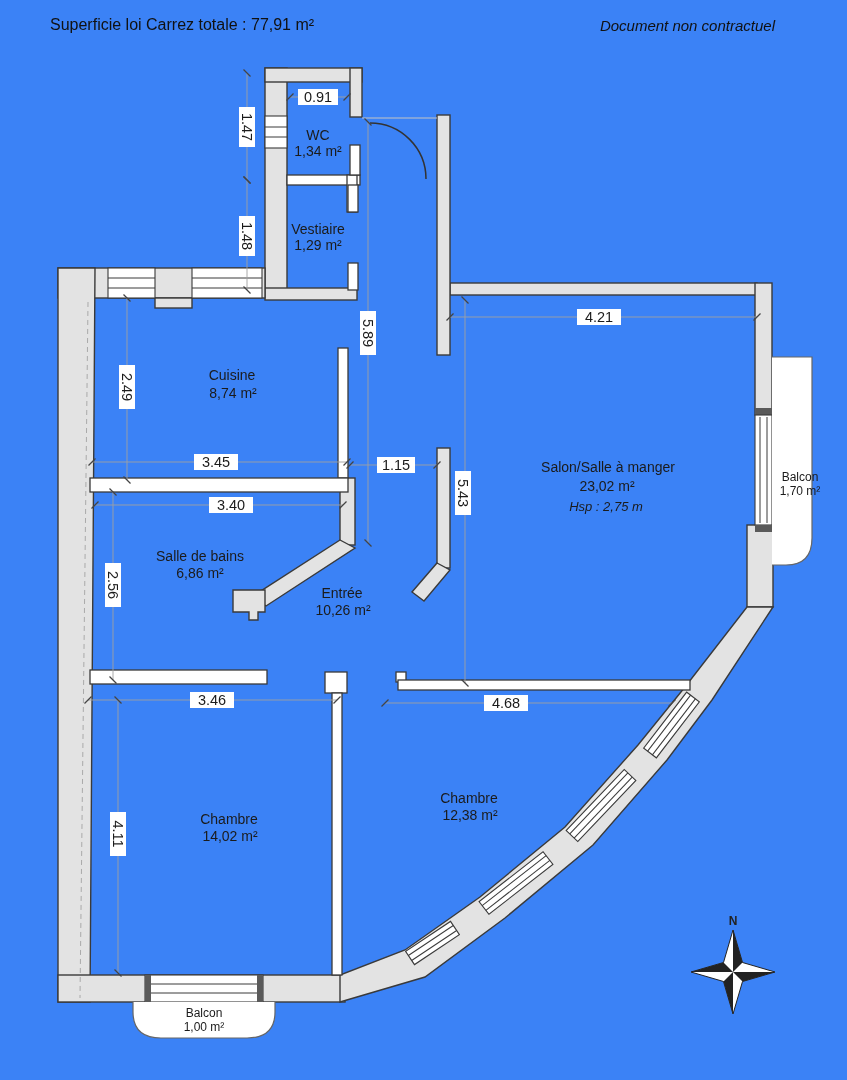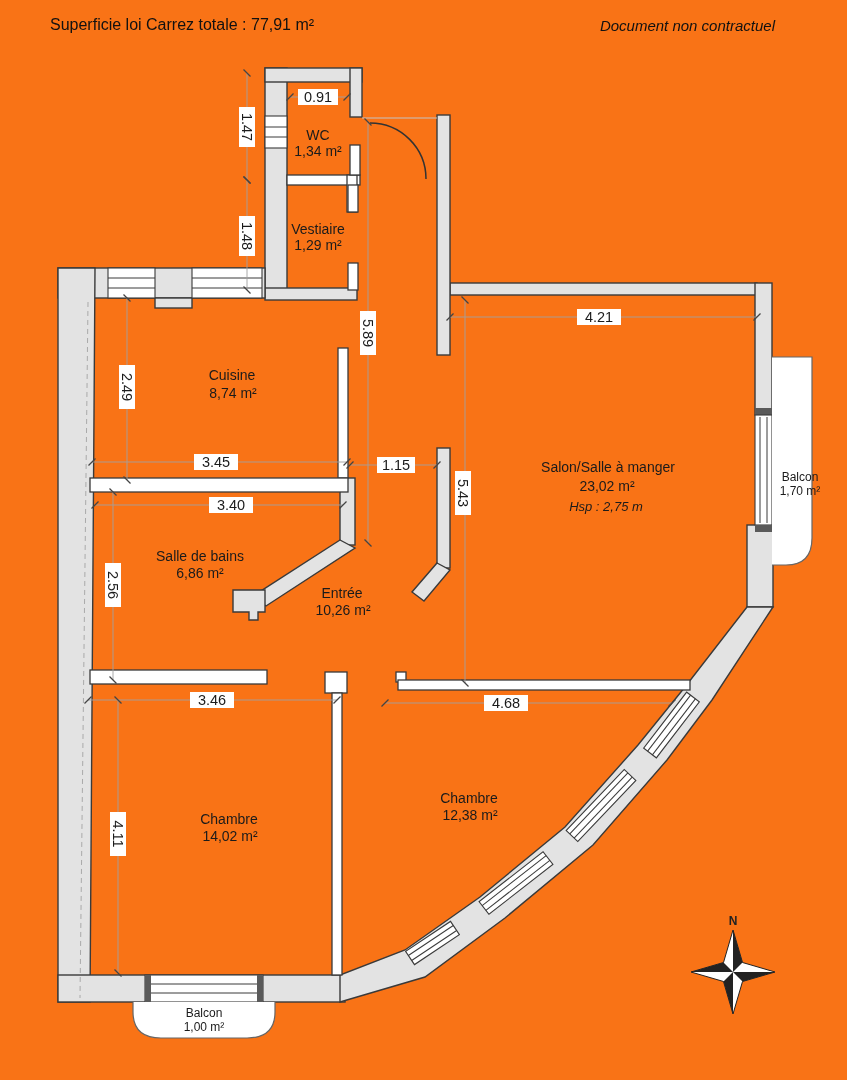--- a/index.html
+++ b/index.html
@@ -1,16 +1,16 @@
 <!DOCTYPE html>
 <html><head>
 <meta charset="utf-8">
 <style>
   html,body{margin:0;padding:0;background:#ffffff;}
-  .canvas{position:relative;width:847px;height:1080px;background:#f97316;overflow:hidden;
+  .canvas{position:relative;width:847px;height:1080px;background:#3b82f6;overflow:hidden;
           font-family:"Liberation Sans", sans-serif;}
   svg{display:block;}
   .wall{fill:#e3e3e3;stroke:#3a3a3a;stroke-width:1.4;}
   .part{fill:#ffffff;stroke:#3a3a3a;stroke-width:1.3;}
   .win{fill:#ffffff;stroke:#3a3a3a;stroke-width:1.1;}
   .winline{stroke:#3a3a3a;stroke-width:1;fill:none;}
   .sill{fill:#5a5a5a;stroke:none;}
   .thin{fill:#ffffff;stroke:#666666;stroke-width:1.2;}
   .dimline{stroke:#a0a0a0;stroke-width:0.9;fill:none;}
   .dimbg{fill:#ffffff;stroke:none;}

